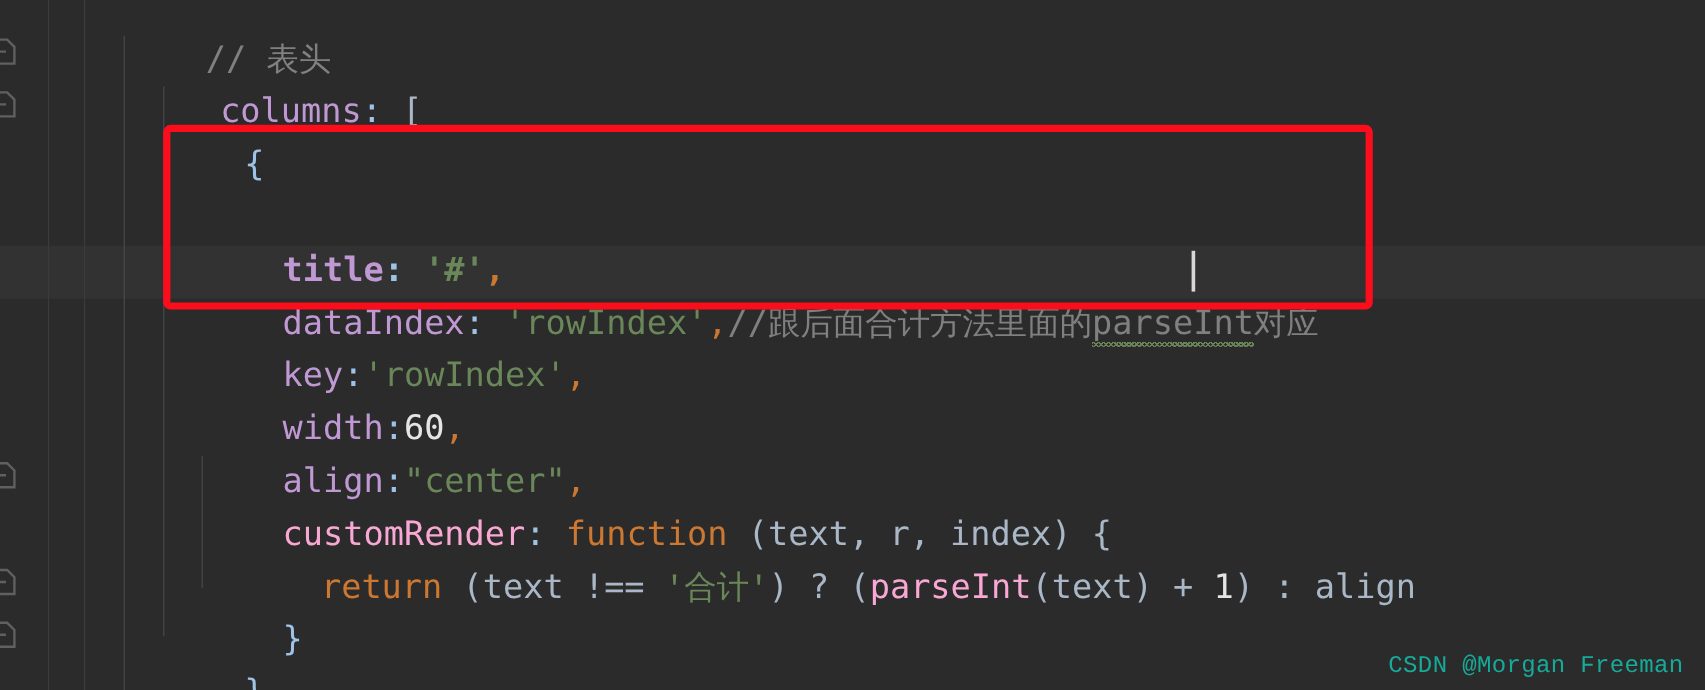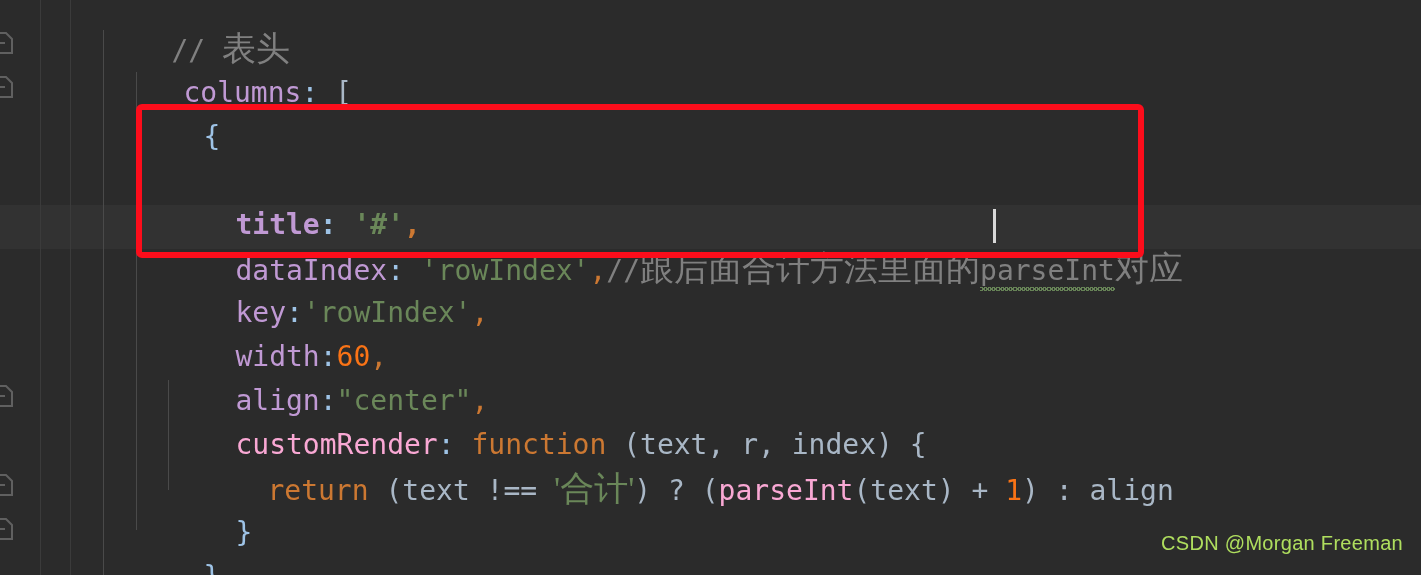--- a/index.html
+++ b/index.html
@@ -64,28 +64,28 @@
     z-index: 5;
     color: #a9b7c6;
   }
 
   
   .t-comment  { color: #808080; }
   .t-prop     { color: #c099d4; }
   .t-colon    { color: #9ec3e6; }
   .t-string   { color: #6a8759; }
   .t-comma    { color: #cc7832; }
-  .t-number   { color: #f97316; }
+  .t-number   { color: #e5e5e5; }
   .t-keyword  { color: #cc7832; }
   .t-func     { color: #f9a8d4; }
   .t-bracket  { color: #a9b7c6; }
   .t-brace    { color: #9ec3e6; }
   .t-var      { color: #a9b7c6; }
 
-  .cjk { font-family: Liberation Serif, serif; font-size: 34px; }
+  .cjk { font-family: Liberation Mono, monospace; font-size: 27px; }
 
   
   .squiggle {
     position: relative;
     display: inline-block;
   }
   .squiggle::after {
     content: "";
     position: absolute;
     left: 0;
@@ -123,24 +123,24 @@
   
   .fold-icon {
     position: absolute;
     z-index: 4;
   }
 
   
   .watermark {
     position: absolute;
     right: 18px;
-    bottom: 20px;
-    color: #bef264;
+    bottom: 8px;
+    color: #14b8a6;
     font-size: 20px;
-    font-family: Liberation Sans, sans-serif;
+    font-family: Liberation Mono, monospace;
     letter-spacing: .3px;
     z-index: 8;
     opacity: .9;
   }
 </style>
 </head>
 <body>
 
 <div id="editor">
 

